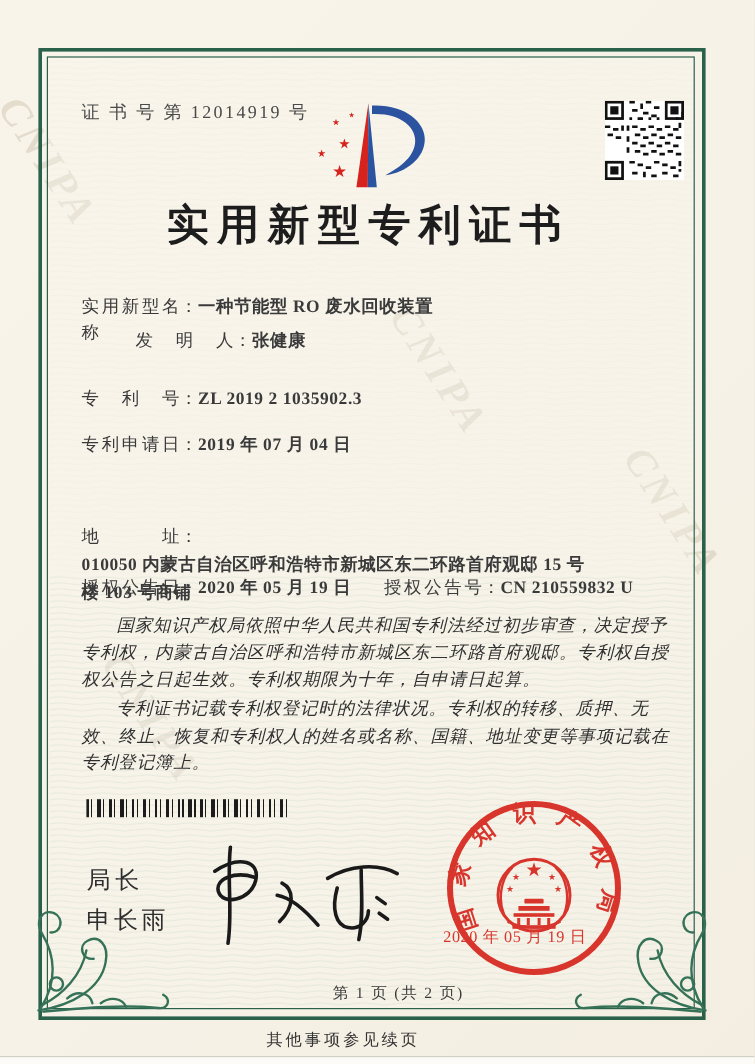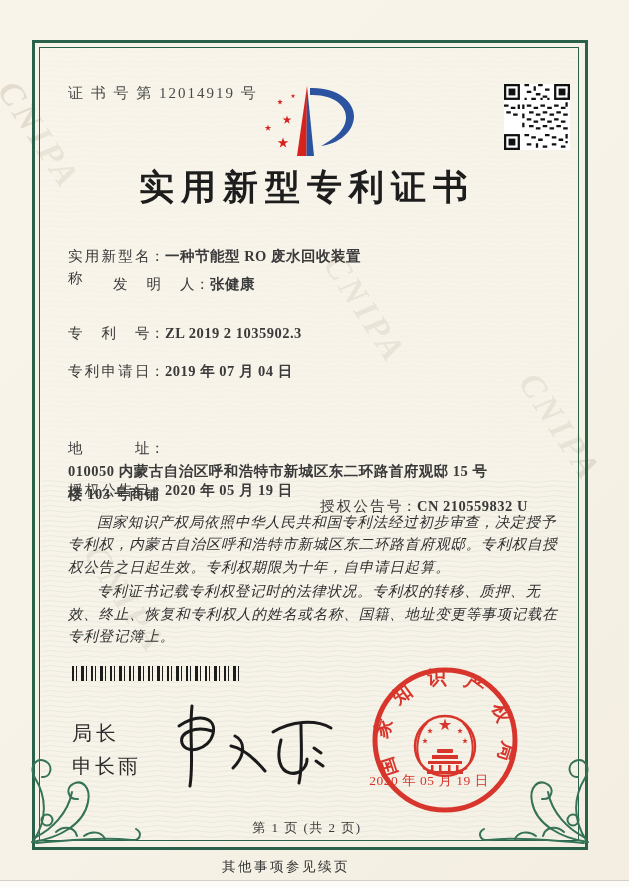--- a/index.html
+++ b/index.html
@@ -24,39 +24,39 @@
   .qr{position:absolute;left:504px;top:84px;z-index:5;}
   .title{position:absolute;left:32px;top:164px;width:550px;text-align:center;
       font-size:35px;font-weight:bold;letter-spacing:7px;color:#1d1d1d;z-index:5;}
   
   .row{position:absolute;left:68px;width:500px;font-size:14.5px;color:#3a3a3a;
       letter-spacing:0.5px;z-index:5;line-height:1.5;}
   .lbl{display:inline-block;width:82px;text-align:justify;text-align-last:justify;
       vertical-align:top;}
   .cln{display:inline-block;vertical-align:top;}
   .val{display:inline-block;vertical-align:top;max-width:398px;font-weight:bold;}
-  .pair2{position:absolute;left:252px;top:0;white-space:nowrap;margin-top:16px;}
+  .pair2{position:absolute;left:252px;top:0;white-space:nowrap;}
   .addr .val{max-width:420px;line-height:1.6;}
   
   .paras{position:absolute;left:68px;top:511px;width:500px;z-index:5;}
   .paras p{margin:0 0 2px 0;font-size:14.5px;font-style:italic;line-height:1.55;
       letter-spacing:0.8px;text-indent:2em;color:#303030;}
   
   .barcode{position:absolute;left:72px;top:666px;width:168px;height:15px;z-index:5;
       background:repeating-linear-gradient(90deg,#1c1c1c 0 2px,transparent 2px 4px,
       #1c1c1c 4px 5px,transparent 5px 9px,#1c1c1c 9px 12px,transparent 12px 14px,
       #1c1c1c 14px 15px,transparent 15px 19px);}
   .officer-title{position:absolute;left:72px;top:720px;font-size:20px;
       letter-spacing:4px;color:#2e2e2e;z-index:5;}
   .officer-name{position:absolute;left:72px;top:753px;font-size:20px;
       letter-spacing:3px;color:#2e2e2e;z-index:5;}
   .signature{position:absolute;left:172px;top:698px;z-index:5;}
   .seal{position:absolute;left:369px;top:664px;z-index:6;opacity:0.93;}
   .pageno{position:absolute;left:32px;top:819px;width:550px;text-align:center;
-      font-size:13px;letter-spacing:1.5px;color:#3a3a3a;z-index:5;}
+      font-size:13px;letter-spacing:1.5px;color:#3a3a3a;z-index:5;padding-left:25px;}
   .note{position:absolute;left:0;top:858px;width:572px;text-align:center;
       font-size:13.5px;letter-spacing:2.5px;color:#333;z-index:5;}
   .page-edge{position:absolute;left:0;bottom:0;width:629px;height:6px;
       background:#fcfbf7;border-top:1px solid #d4d0c5;z-index:7;}
 </style>
 </head>
 <body>
 
 <div class="cert">
 

